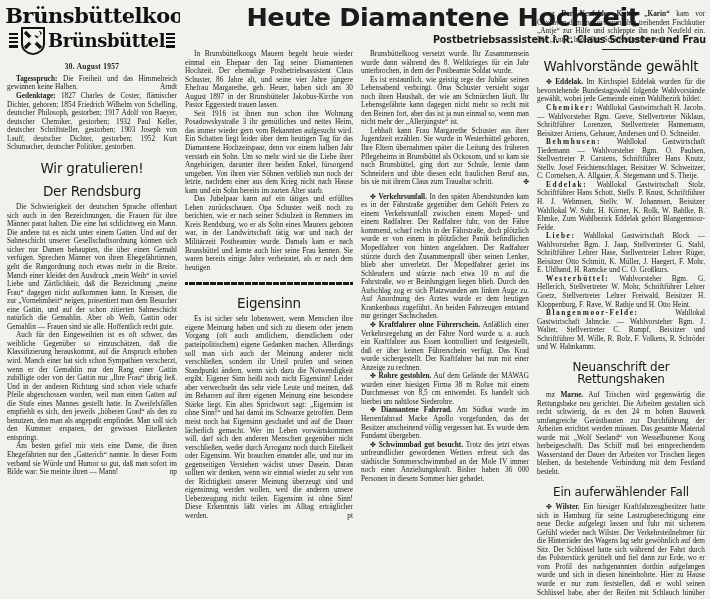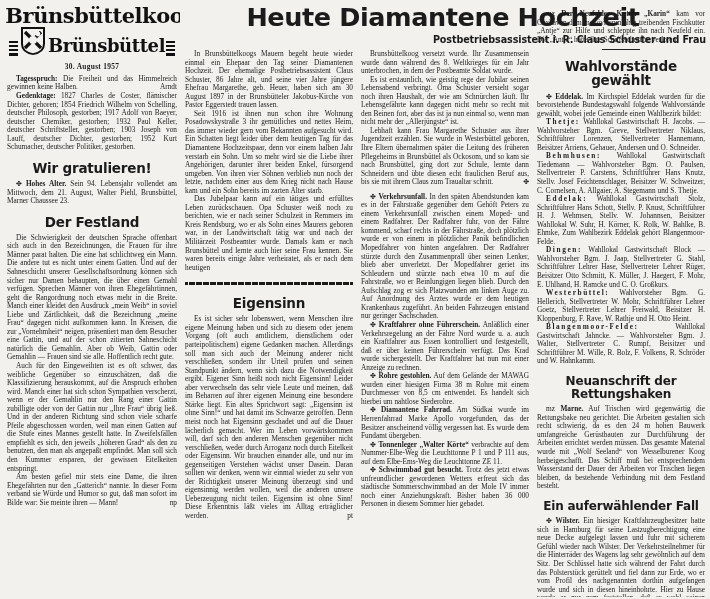--- a/index.html
+++ b/index.html
@@ -36,21 +36,21 @@
     font-family:"DejaVu Serif", serif;
     font-weight:bold;
     font-size:20.5px;
     letter-spacing:-0.4px;
     line-height:1.02;
     color:#111;
     white-space:nowrap;
     transform:scaleX(1.02);
   }
   .mast-row2{
-    display:flex;align-items:flex-end;justify-content:center;
+    display:flex;align-items:center;justify-content:center;
     gap:1px;margin-top:-1px;
   }
   .mast-line2{
     font-family:"DejaVu Serif", serif;
     font-weight:bold;
     font-size:18px;
     letter-spacing:-0.4px;
     color:#111;
     white-space:nowrap;
   }
@@ -83,21 +83,21 @@
     text-indent:9px;
     hyphens:auto;
     -webkit-hyphens:auto;
     word-spacing:0.1px;
   }
   b{font-weight:bold;}
   .sp{font-weight:bold;letter-spacing:1.6px;}
 
   h2.sec{
     font-family:"DejaVu Sans", sans-serif;
-    font-weight:bold;
+    font-weight:normal;
     font-size:13.5px;
     text-align:center;
     margin:9px 0 5px 0;
     letter-spacing:-0.2px;
     line-height:1.05;
   }
   h2.sec.small{font-size:12px;}
 
   
   .headline{
@@ -170,24 +170,22 @@
           <div class="mast-date">30. August 1957</div>
         </div>
 
         <p class="body"><b>Tagesspruch:</b><span> Die Freiheit und das Himmelreich gewinnen keine Halben.</span>
            <span class="credit">Arndt</span></p>
 
         <p class="body"><b>Gedenktage:</b><span> 1827 Charles de Coster, flämischer Dichter, geboren; 1854 Friedrich Wilhelm von Schelling, deutscher Philosoph, gestorben; 1917 Adolf von Baeyer, deutscher Chemiker, gestorben; 1932 Paul Keller, deutscher Schriftsteller, gestorben; 1903 Joseph von Lauff, deutscher Dichter, gestorben; 1952 Kurt Schumacher, deutscher Politiker, gestorben.</span></p>
 
         <h2 class="sec">Wir gratulieren!</h2>
 
-        <p class="body"><span class="dagger">✤</span>
-           <b>Hohes Alter.</b><span> Sein 94. Lebensjahr vollendet am Mittwoch, dem 21. August, Walter Piehl, Brunsbüttel, Marner Chaussee 23.</span></p>
-
-        <h2 class="sec">Der Festland</h2>
+
+        <h2 class="sec">Der Rendsburg</h2>
 
         <p class="body">Die Schwierigkeit der deutschen Sprache offenbart sich auch in den Bezeichnungen, die Frauen für ihre Männer parat halten. Die eine hat schlichtweg ein Mann. Die andere tut es nicht unter einem Gatten. Und auf der Sahneschicht unserer Gesellschaftsordnung können sich sicher nur Damen behaupten, die über einen Gemahl verfügen. Sprechen Männer von ihren Ehegefährtinnen, geht die Rangordnung noch etwas mehr in die Breite. Manch einer kleidet den Ausdruck „mein Weib“ in soviel Liebe und Zärtlichkeit, daß die Bezeichnung „meine Frau“ dagegen nicht aufkommen kann. In Kreisen, die zur „Vornehmheit“ neigen, präsentiert man dem Besucher eine Gattin, und auf der schon zitierten Sahneschicht natürlich die Gemahlin. Aber ob Weib, Gattin oder Gemahlin — Frauen sind sie alle. Hoffentlich recht gute.</p>
         <p class="body">Auch für den Eingeweihten ist es oft schwer, das weibliche Gegenüber so einzuschätzen, daß die Klassifizierung herauskommt, auf die Anspruch erhoben wird. Manch einer hat sich schon Sympathien verscherzt, wenn er der Gemahlin nur den Rang einer Gattin zubilligte oder von der Gattin nur „Ihre Frau“ übrig ließ. Und in der anderen Richtung sind schon viele scharfe Pfeile abgeschossen worden, weil man einen Gatten auf die Stufe eines Mannes gestellt hatte. In Zweifelsfällen empfiehlt es sich, den jeweils „höheren Grad“ als den zu benutzen, den man als angepaßt empfindet. Man soll sich den Kummer ersparen, der gewissen Eitelkeiten entspringt.</p>
         <p class="body"><span>Am besten gefiel mir stets eine Dame, die ihren Ehegefährten nur den „Gatterich“ nannte. In dieser Form verband sie Würde und Humor so gut, daß man sofort im Bilde war: Sie meinte ihren — Mann!</span>
            <span class="credit">np</span></p>
       </div>
     </div>
 
     <div class="col">
       <div class="col-inner" style="padding-top:48px;">
@@ -218,49 +216,47 @@
 
         <p class="body"><span class="dagger">✤</span>
            <b>Kraftfahrer ohne Führerschein.</b><span> Anläßlich einer Verkehrsregelung an der Fähre Nord wurde u. a. auch ein Kraftfahrer aus Essen kontrolliert und festgestellt, daß er über keinen Führerschein verfügt. Das Krad wurde sichergestellt. Der Kraftfahrer hat nun mit einer Anzeige zu rechnen.</span></p>
 
         <p class="body"><span class="dagger">✤</span>
            <b>Rohre gestohlen.</b><span> Auf dem Gelände der MAWAG wurden einer hiesigen Firma 38 m Rohre mit einem Durchmesser von 8,5 cm entwendet. Es handelt sich hierbei um nahtlose Siederohre.</span></p>
 
         <p class="body"><span class="dagger">✤</span>
            <b>Diamantene Fahrrad.</b><span> Am Südkai wurde im Herrenfahrrad Marke Apollo vorgefunden, das der Besitzer anscheinend völlig vergessen hat. Es wurde dem Fundamt übergeben.</span></p>
 
-        <p class="body"><span class="dagger">✤</span>
-           <b>Tonnenleger „Walter Körte“</b><span> verbrachte auf dem Nummer-Elbe-Weg die Leuchttonne P 1 und P 111 aus, auf dem Elbe-Ems-Weg die Leuchttonne ZE 11.</span></p>
 
         <p class="body"><span class="dagger">✤</span>
            <b>Schwimmbad gut besucht.</b><span> Trotz des jetzt etwas unfreundlicher gewordenen Wetters erfreut sich das städtische Sommerschwimmbad an der Mole IV immer noch einer Anziehungskraft. Bisher haben 36 000 Personen in diesem Sommer hier gebadet.</span></p>
       </div>
     </div>
 
     <div class="col">
       <div class="col-inner">
         <div style="height:8px"></div>
 
         <p class="body"><span>mz</span>
            <b>Der Neufelder Kutter „Karin“</b><span> kam vor Cuxhaven dem manövrierunfähig treibenden Fischkutter „Antje“ zur Hilfe und schleppte ihn nach Neufeld ein. Die „Antje“ hatte ihre Schiffsschraube verloren.</span></p>
 
         <hr class="rule">
 
         <h2 class="sec">Wahlvorstände gewählt</h2>
 
         <p class="body"><span class="dagger">✤</span>
            <b>Eddelak.</b><span> Im Kirchspiel Eddelak wurden für die bevorstehende Bundestagswahl folgende Wahlvorstände gewählt, wobei jede Gemeinde einen Wahlbezirk bildet:</span></p>
 
-        <p class="body"><span class="sp">Thetje:</span><span> Wahllokal Gastwirtschaft H. Jacobs. — Wahlvorsteher Bgm. Greve, Stellvertreter Niklaus, Schriftführer Lorenzen, Stellvertreter Hannemann, Beisitzer Arriens, Gehauer, Andersen und O. Schneider.</span></p>
+        <p class="body"><span class="sp">Chemiker:</span><span> Wahllokal Gastwirtschaft H. Jacobs. — Wahlvorsteher Bgm. Greve, Stellvertreter Niklaus, Schriftführer Lorenzen, Stellvertreter Hannemann, Beisitzer Arriens, Gehauer, Andersen und O. Schneider.</span></p>
 
         <p class="body"><span class="sp">Behmhusen:</span><span> Wahllokal Gastwirtschaft Tiedemann — Wahlvorsteher Bgm. O. Paulsen, Stellvertreter P. Carstens, Schriftführer Hans Knutz, Stellv. Josef Feichtenschlager, Beisitzer W. Schweitzer, C. Cornelsen, A. Allgaier, A. Stegemann und S. Thetje.</span></p>
 
         <p class="body"><span class="sp">Eddelak:</span><span> Wahllokal Gastwirtschaft Stolz, Schriftführer Hans Schott, Stellv. P. Knust, Schriftführer H. J. Wehmsen, Stellv. W. Johannsen, Beisitzer Wahllokal W. Suhr, H. Körner, K. Rolk, W. Bahlke, B. Ehmke, Zum Wahlbezirk Eddelak gehört Blangenmoor-Felde.</span></p>
 
-        <p class="body"><span class="sp">Dingen:</span><span> Wahllokal Gastwirtschaft Block — Wahlvorsteher Bgm. J. Jaap, Stellvertreter G. Stahl, Schriftführer Lehrer Hase, Stellvertreter Lehrer Rüger, Beisitzer Otto Schmitt, K. Müller, J. Haegert, F. Mohr, E. Uhlhand, H. Ramcke und C. O. Großkurs.</span></p>
+        <p class="body"><span class="sp">Liebe:</span><span> Wahllokal Gastwirtschaft Block — Wahlvorsteher Bgm. J. Jaap, Stellvertreter G. Stahl, Schriftführer Lehrer Hase, Stellvertreter Lehrer Rüger, Beisitzer Otto Schmitt, K. Müller, J. Haegert, F. Mohr, E. Uhlhand, H. Ramcke und C. O. Großkurs.</span></p>
 
         <p class="body"><span class="sp">Westerbüttel:</span><span> Wahlvorsteher Bgm. G. Hellerich, Stellvertreter W. Mohr, Schriftführer Lehrer Goetz, Stellvertreter Lehrer Freiwald, Beisitzer H. Kloppenburg, F. Rave, W. Rathje und H. Otto Heint.</span></p>
 
         <p class="body"><span class="sp">Blangenmoor-Felde:</span><span> Wahllokal Gastwirtschaft Jahncke. — Wahlvorsteher Bgm. J. Walter, Stellvertreter C. Rumpf, Beisitzer und Schriftführer M. Wille, R. Bolz, F. Volkens, R. Schröder und W. Hahnkamm.</span></p>
 
         <h2 class="sec small">Neuanschrift der Rettungshaken</h2>
 
         <p class="body"><span>mz</span>
            <b>Marne.</b><span> Auf Trischen wird gegenwärtig die Rettungsbake neu gerichtet. Die Arbeiten gestalten sich recht schwierig, da es den 24 m hohen Bauwerk umfangreiche Gerüstbauten zur Durchführung der Arbeiten errichtet werden müssen. Das gesamte Material wurde mit „Wolf Seeland“ von Wesselburener Koog herbeigeschafft. Das Schiff muß bei entsprechendem Wasserstand der Dauer der Arbeiten vor Trischen liegen bleiben, da bestehende Verbindung mit dem Festland besteht.</span></p>
 

